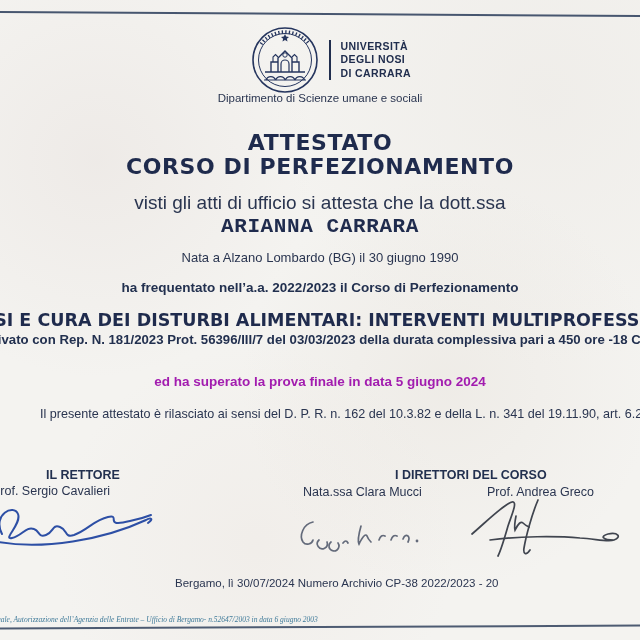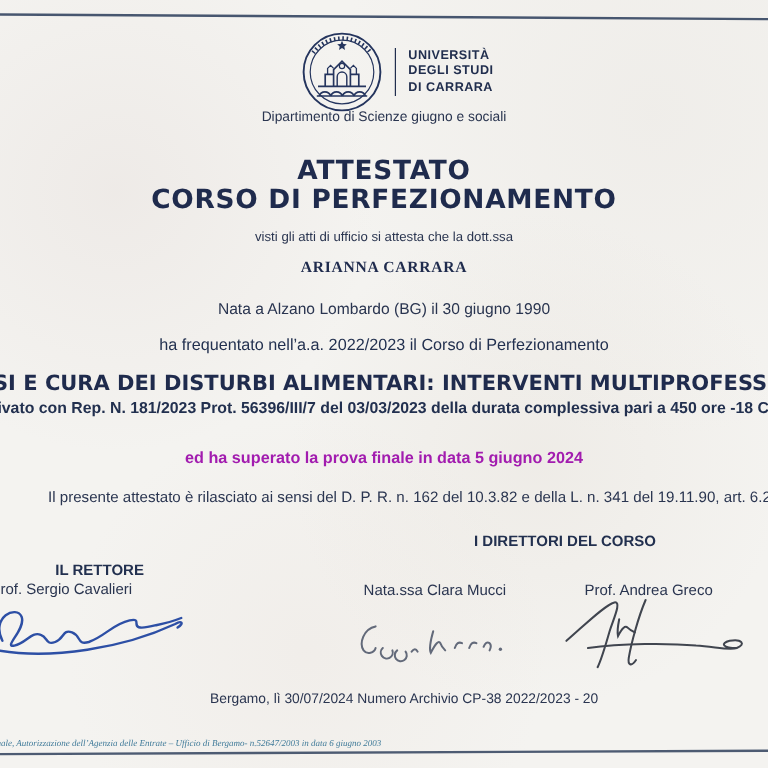--- a/index.html
+++ b/index.html
@@ -18,33 +18,33 @@
   .center{left:0;right:0;text-align:center;}
   .rule{position:absolute;height:2px;background:#47566f;left:-6px;right:-6px;}
   .rule-top{top:13px;transform:rotate(0.35deg);}
   .rule-bottom{top:626px;transform:rotate(-0.25deg);background:#4d5b72;}
   .logo-row{top:26px;left:0;right:0;display:flex;justify-content:center;align-items:center;gap:10px;margin-left:22px;}
   .wordmark{font-weight:700;font-size:10.5px;line-height:1.3;letter-spacing:.4px;color:#212e4e;}
   .logo-divider{width:1.5px;height:40px;background:#212e4e;}
   .dept{top:90px;font-size:11.5px;line-height:1.45;color:#2a3550;}
   .title1{top:130px;font-size:22px;font-weight:700;letter-spacing:.6px;font-family:"DejaVu Sans", sans-serif;color:#1f2b4d;}
   .title2{top:154px;font-size:22px;font-weight:800;letter-spacing:.6px;font-family:"DejaVu Sans", sans-serif;color:#1f2b4d;}
-  .intro{top:192px;font-size:11px;}
-  .name{top:215px;font-size:13px;font-weight:800;letter-spacing:.6px;font-family:Liberation Serif, serif;color:#1f2b4d;}
+  .intro{top:192px;font-size:19px;}
+  .name{top:215px;font-size:21px;font-weight:800;letter-spacing:.6px;font-family:Liberation Mono, monospace;color:#1f2b4d;}
   .birth{top:250px;font-size:13px;}
-  .attendance{top:280px;font-size:13.5px;font-weight:400;color:#22304f;}
+  .attendance{top:280px;font-size:13.5px;font-weight:700;color:#22304f;}
   .course-title{top:310px;left:50%;transform:translateX(-50%);white-space:nowrap;font-size:17.5px;font-weight:800;font-family:"DejaVu Sans", sans-serif;color:#1f2b4d;}
   .course-details{top:332px;left:50%;transform:translateX(-50%);white-space:nowrap;font-size:13.2px;font-weight:600;color:#22304f;}
   .exam{top:374px;font-size:13.5px;font-weight:700;color:#a21caf;}
   .legal{top:407px;left:40px;white-space:nowrap;font-size:12.6px;}
   .sig-role{font-size:12.5px;font-weight:700;color:#22304f;}
   .sig-name{font-size:12.5px;color:#2a3550;}
   .rector-role{top:468px;left:0px;width:110px;text-align:center;padding-left:28px;}
   .rector-name{top:484px;left:-8px;white-space:nowrap;}
-  .directors-role{top:444px;left:395px;width:145px;text-align:center;white-space:nowrap;}
+  .directors-role{top:468px;left:395px;width:145px;text-align:center;white-space:nowrap;}
   .director1-name{top:485px;left:303px;white-space:nowrap;}
   .director2-name{top:485px;left:487px;white-space:nowrap;}
   .issue-line{top:577px;left:175px;white-space:nowrap;font-size:11.5px;color:#2a3550;}
   .fine-print{top:615px;left:-3px;white-space:nowrap;font-size:7.5px;font-style:italic;color:#3f7a99;font-family:"Liberation Serif", serif;}
   svg{display:block;}
 </style>
 </head>
 <body>
 
 <div class="rule rule-top"></div>
@@ -62,27 +62,27 @@
       <path d="M20 46 v-10 h7 M48 46 v-10 h-7" stroke-width="1.4"></path>
       <path d="M22 36 v-5 l2.5-2.5 2.5 2.5 M46 36 v-5 l-2.5-2.5-2.5 2.5" stroke-width="1.1"></path>
       <path d="M14 46 h40" stroke-width="1.4"></path>
       <path d="M15 54 a5 5 0 0 1 9.5 0 M24.7 54 a5 5 0 0 1 9.5 0 M34.4 54 a5 5 0 0 1 9.5 0 M44 54 a5 5 0 0 1 9.5 0" stroke-width="1.3"></path>
       <path d="M13 54 h42" stroke-width="1.2"></path>
     </svg>
   </span>
   <span class="logo-divider"></span>
   <span class="wordmark">
     <div>UNIVERSITÀ</div>
-    <div>DEGLI STUDI</div>
+    <div>DEGLI NOSI</div>
     <div>DI CARRARA</div>
   </span>
 </div>
 
 <div class="abs center dept">
-  <div>Dipartimento di Scienze giugno e sociali</div>
+  <div>Dipartimento di Scienze umane e sociali</div>
 </div>
 
 <div class="abs center title1">ATTESTATO</div>
 <div class="abs center title2">CORSO DI PERFEZIONAMENTO</div>
 
 <div class="abs center intro">visti gli atti di ufficio si attesta che la dott.ssa</div>
 
 <div class="abs center name">ARIANNA CARRARA</div>
 <div class="abs center birth">Nata a Alzano Lombardo (BG) il 30 giugno 1990</div>
 

